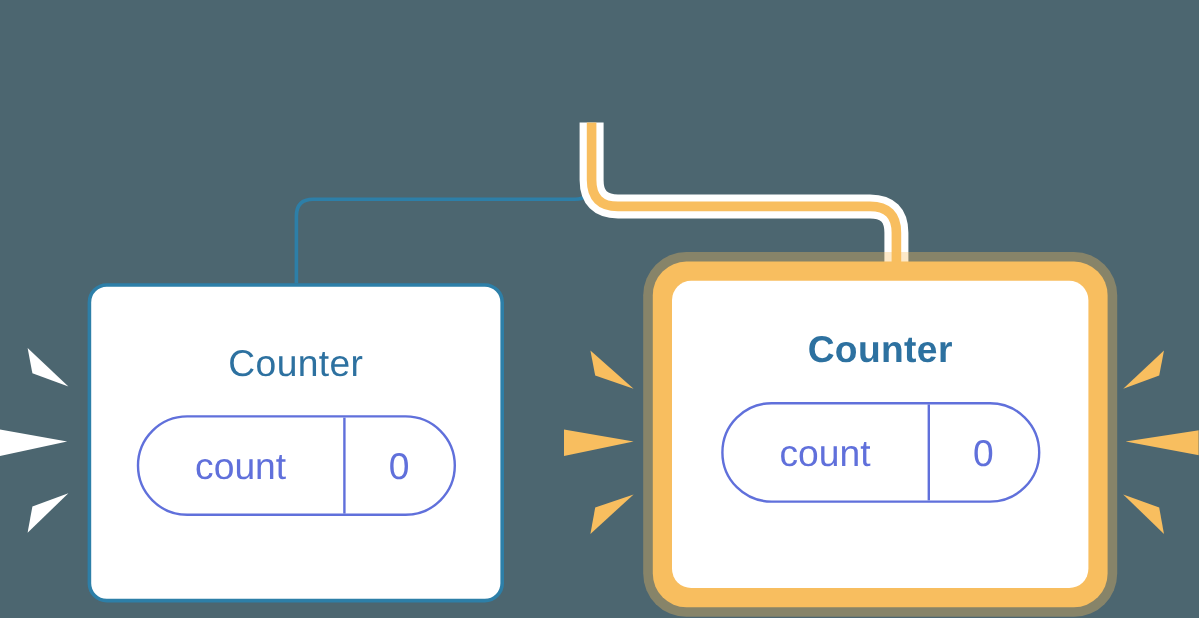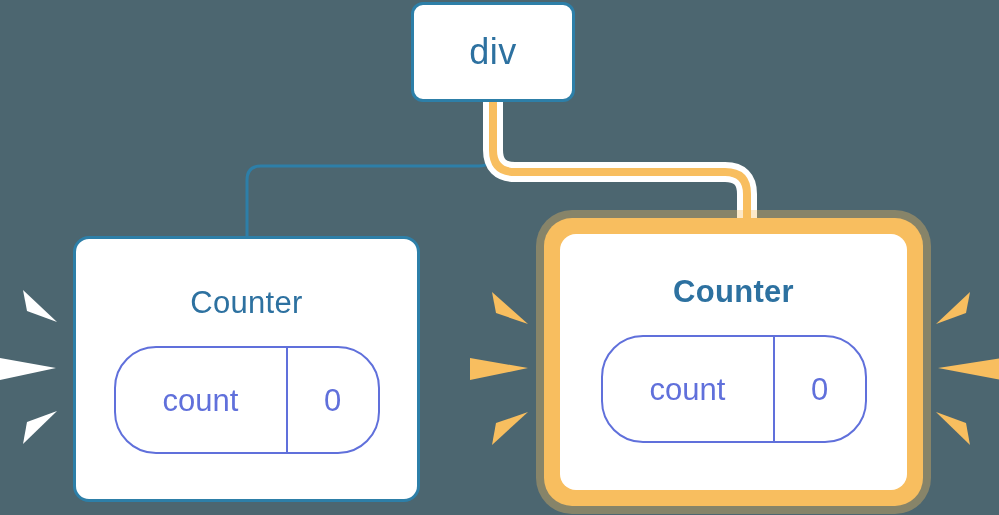--- a/index.html
+++ b/index.html
@@ -88,21 +88,21 @@
     letter-spacing: .3px;
   }
   .counter-title.bold { font-weight: 700; }
   .node-counter-right .counter-title { margin-top: 42px; }
 
   
   .pill {
     position: relative;
     margin-top: 28px;
     width: 266px;
-    height: 108px;
+    height: 84px;
     border: 2px solid #6070db;
     border-radius: 42px;
     box-sizing: border-box;
     display: flex;
     align-items: stretch;
   }
   .pill-key, .pill-val {
     display: flex;
     align-items: center;
     justify-content: center;
@@ -136,23 +136,20 @@
 
   <svg id="wires" viewBox="0 0 999 515" width="999" height="515">
 
     <path d="M 493 102 L 493 152 Q 493 166 479 166 L 261 166 Q 247 166 247 180 L 247 236" fill="none" stroke="#2d7fa8" stroke-width="3"></path>
 
     <path d="M 493 102 L 493 150 Q 493 172 515 172 L 725 172 Q 747 172 747 194 L 747 234" fill="none" stroke="#ffffff" stroke-width="20" stroke-linecap="butt"></path>
 
     <path d="M 493 102 L 493 150 Q 493 172 515 172 L 725 172 Q 747 172 747 194 L 747 234" fill="none" stroke="#f8be5f" stroke-width="8" stroke-linecap="butt"></path>
   </svg>
 
-  <div class="node node-div">
-    <div class="node-title">div</div>
-  </div>
 
   <div class="node node-counter-left">
     <div class="counter-title">Counter</div>
     <div class="pill">
       <div class="pill-key">count</div>
       <div class="pill-divider"></div>
       <div class="pill-val">0</div>
     </div>
   </div>
 

